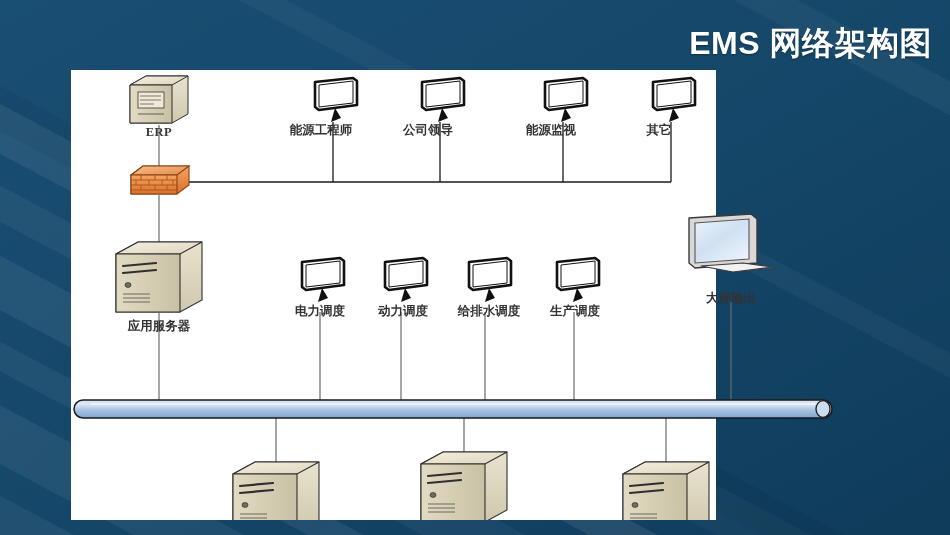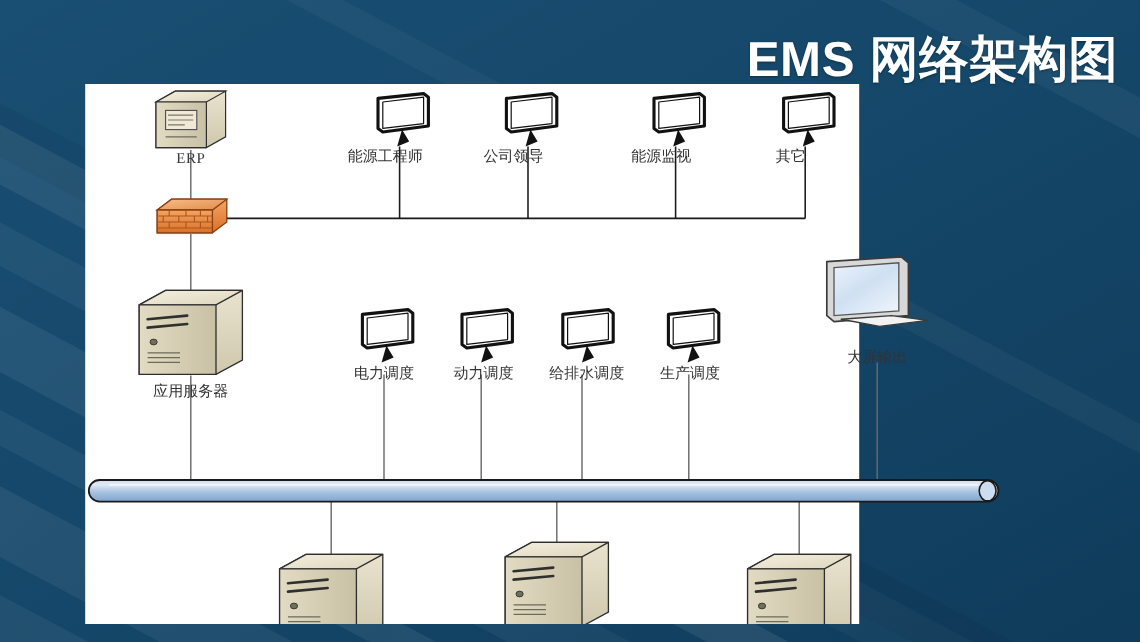--- a/index.html
+++ b/index.html
@@ -24,34 +24,35 @@
     position: absolute;
     inset: 0;
     width: 950px;
     height: 535px;
   }
   #title {
     position: absolute;
     right: 18px;
     top: 22px;
     color: #ffffff;
-    font-size: 41px;
+    font-size: 32px;
     font-weight: bold;
     letter-spacing: 0.5px;
     font-family: "Liberation Sans", sans-serif;
     text-shadow: 0 1px 2px rgba(0,0,0,0.35);
     white-space: nowrap;
   }
   #panel {
     position: absolute;
     left: 71px;
     top: 70px;
     width: 645px;
     height: 450px;
     background: #ffffff;
+    font-weight: bold;
   }
   #diagram {
     position: absolute;
     left: 0;
     top: 0;
   }
   .lbl {
     font-family: "Liberation Serif", serif;
     font-size: 12.5px;
     fill: #333333;

